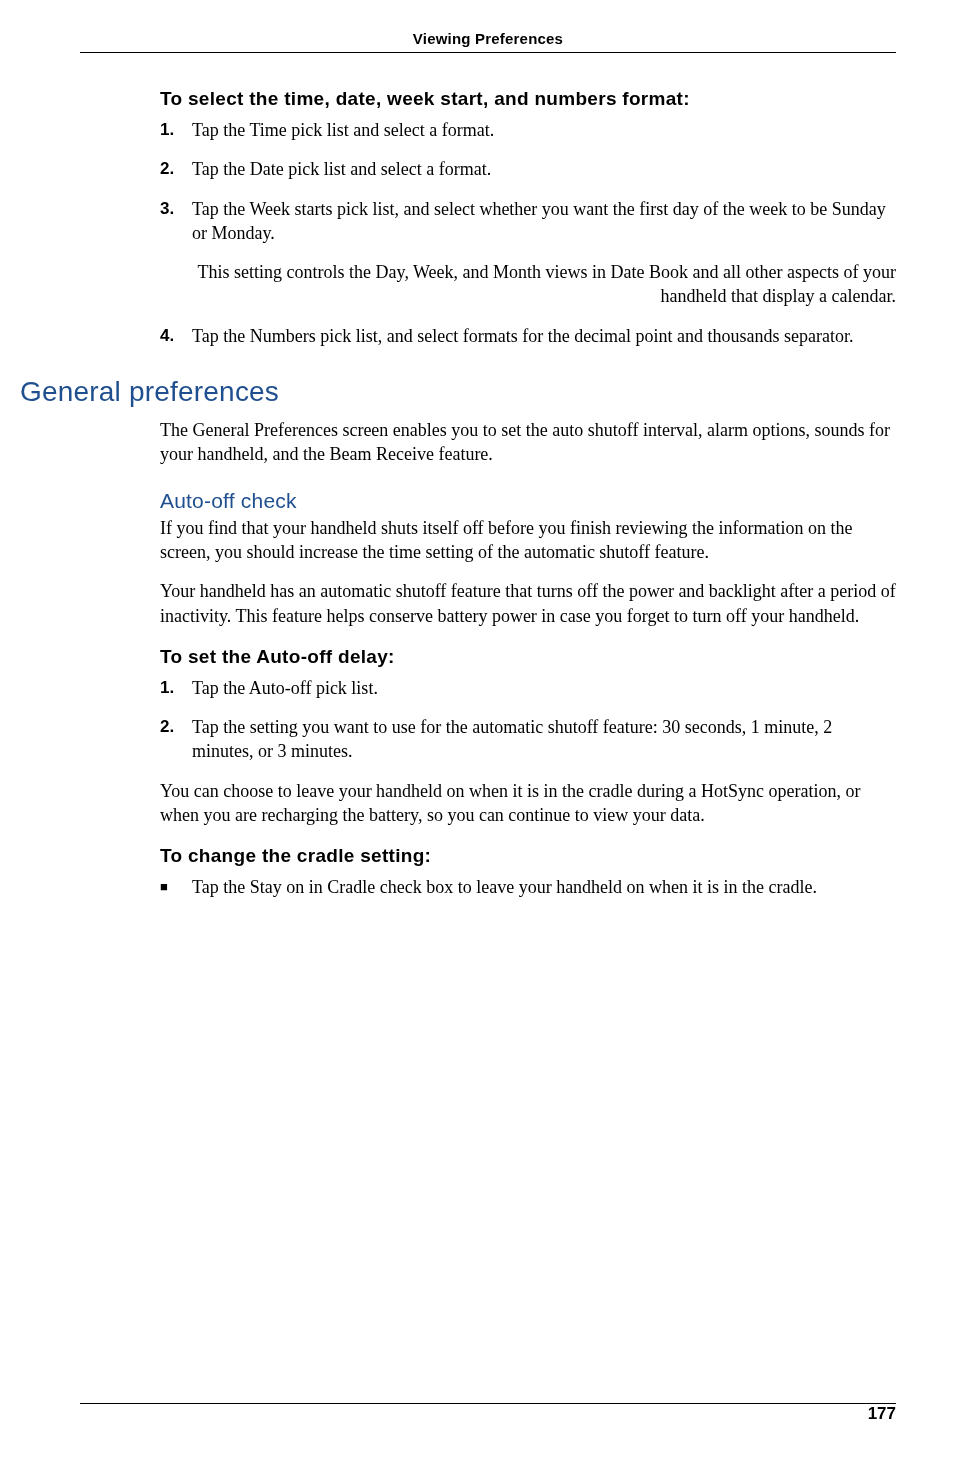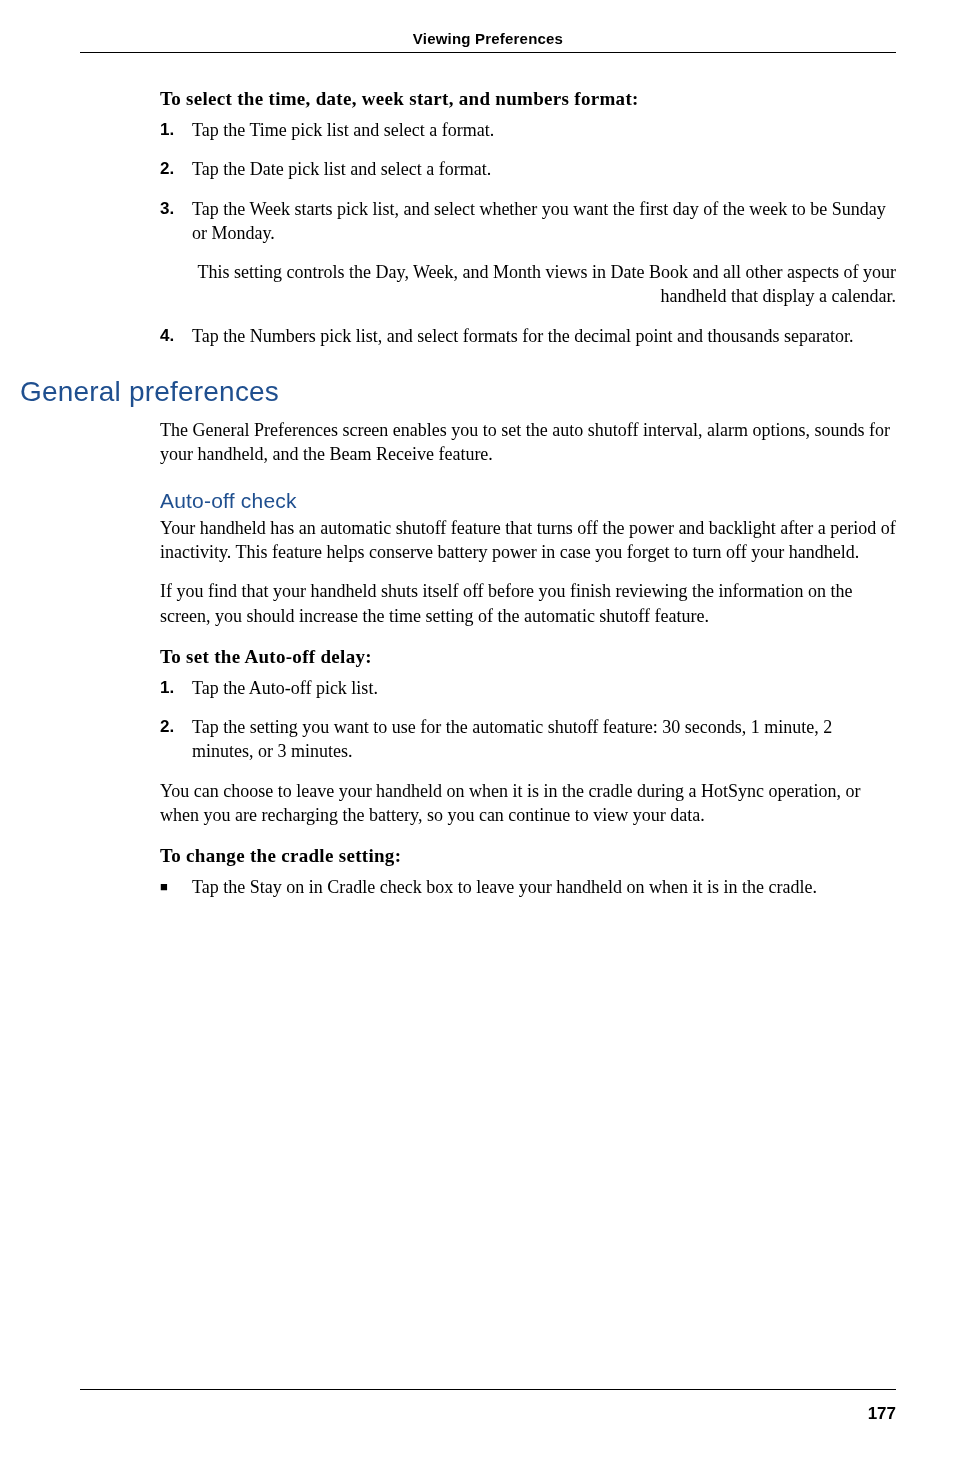--- a/index.html
+++ b/index.html
@@ -52,21 +52,21 @@
       font-family: "Helvetica Neue Condensed", "Arial Narrow", Helvetica, Arial, sans-serif;
       font-weight: 500;
       font-stretch: condensed;
       font-size: 21px;
       color: #1f4f8f;
       margin-top: 22px;
       margin-bottom: 3px;
       letter-spacing: 0.2px;
     }
     .h4-style {
-      font-family: Liberation Serif, serif;
+      font-family: Liberation Sans, sans-serif;
       font-weight: 600;
       font-stretch: condensed;
       font-size: 19px;
       color: #000;
       margin-top: 18px;
       margin-bottom: 8px;
       letter-spacing: 0.3px;
     }
     .body-text {
       font-size: 18px;
@@ -109,21 +109,21 @@
       font-size: 18px;
       line-height: 1.35;
       flex: 1;
     }
     .footer {
       position: absolute;
       bottom: 42px;
       left: 80px;
       right: 80px;
       border-top: 1.5px solid #000;
-      padding-top: 14px;
+      padding-top: 0;
       margin-top: 16px;
     }
     .page-num {
       font-family: "Helvetica Neue", Helvetica, Arial, sans-serif;
       font-weight: bold;
       font-size: 17px;
       text-align: right;
     }
   </style>
 </head>
@@ -159,22 +159,22 @@
 
     <div class="ol-item">
       <div class="ol-num">4.</div>
       <div class="ol-text">Tap the Numbers pick list, and select formats for the decimal point and thousands separator.</div>
     </div>
 
     <div class="h2-style">General preferences</div>
     <div class="body-text">The General Preferences screen enables you to set the auto shutoff interval, alarm options, sounds for your handheld, and the Beam Receive feature.</div>
 
     <div class="h3-style">Auto-off check</div>
+    <div class="body-text">If you find that your handheld shuts itself off before you finish reviewing the information on the screen, you should increase the time setting of the automatic shutoff feature.</div>
     <div class="body-text">Your handheld has an automatic shutoff feature that turns off the power and backlight after a period of inactivity. This feature helps conserve battery power in case you forget to turn off your handheld.</div>
-    <div class="body-text">If you find that your handheld shuts itself off before you finish reviewing the information on the screen, you should increase the time setting of the automatic shutoff feature.</div>
 
     <div class="h4-style">To set the Auto-off delay:</div>
 
     <div class="ol-item">
       <div class="ol-num">1.</div>
       <div class="ol-text">Tap the Auto-off pick list.</div>
     </div>
 
     <div class="ol-item">
       <div class="ol-num">2.</div>

